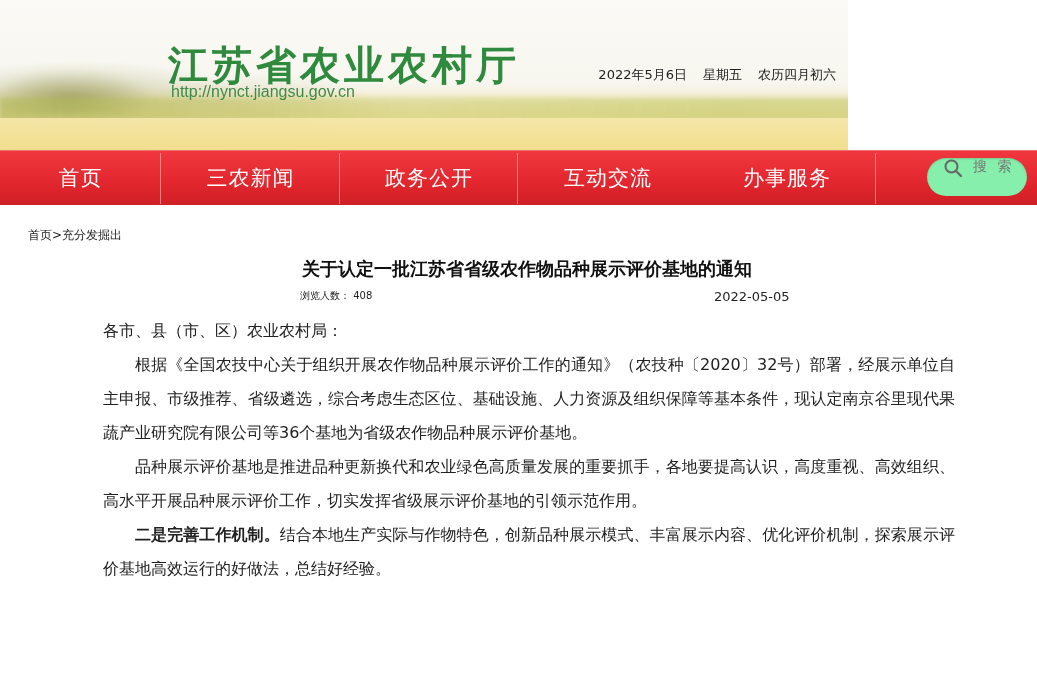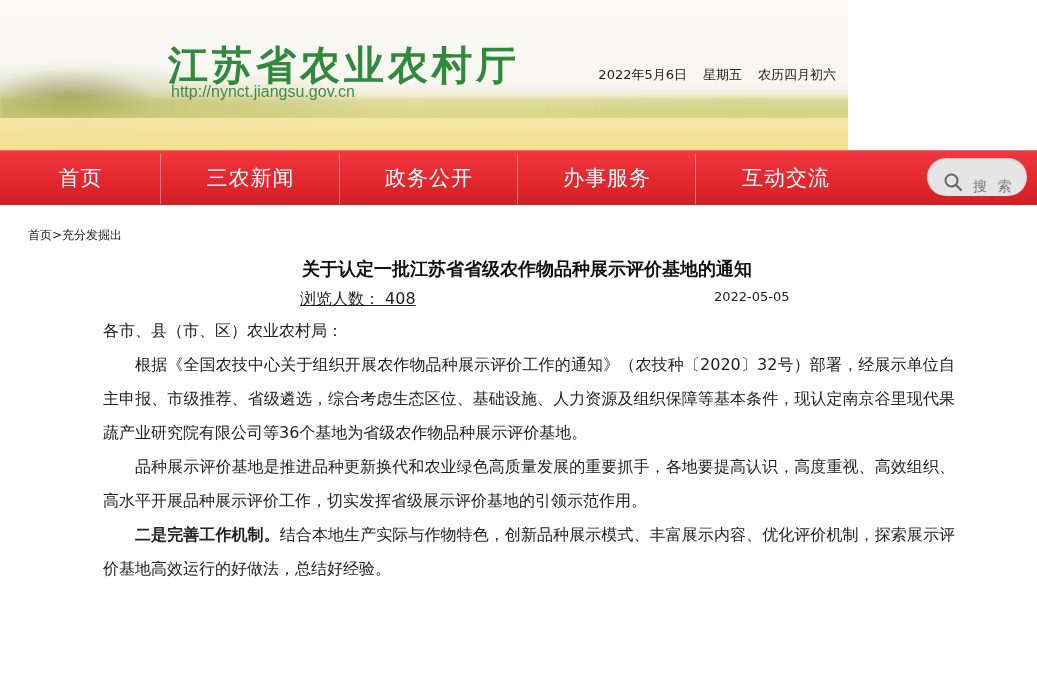--- a/index.html
+++ b/index.html
@@ -53,37 +53,37 @@
   .nav-item {
     height: 55px; display: flex; align-items: center; justify-content: center;
     color: #ffffff; font-size: 21px; letter-spacing: 1px; position: relative; cursor: pointer;
   }
   .nav-item.divided::after {
     content: ""; position: absolute; right: 0; top: 2px; width: 1px; height: 51px;
     background: rgba(255,170,170,0.65);
   }
   .search-box {
     position: absolute; left: 927px; top: 158px; width: 100px; height: 38px;
-    background: #e5e5e5; border-radius: 19px;
-    display: flex; align-items: flex-end; padding-left: 16px;
+    background: #86efac; border-radius: 19px;
+    display: flex; align-items: flex-start; padding-left: 16px;
     box-shadow: inset 0 1px 2px rgba(0,0,0,0.15);
   }
   .search-box svg { width: 20px; height: 20px; }
   .search-label { margin-left: 10px; font-size: 14px; color: #777; letter-spacing: 3px; }
 
   .breadcrumb { position: absolute; left: 28px; top: 227px; font-size: 12px; color: #222; }
   .breadcrumb span { cursor: default; }
   .breadcrumb .crumb-link { cursor: pointer; }
 
   .article-title {
     position: absolute; left: 0; width: 1037px; top: 257px; text-align: center;
     font-size: 18px; font-weight: bold; color: #111;
     padding-left: 17px;
   }
-  .meta-views { position: absolute; left: 300px; top: 289px; font-size: 16px; color: #222; text-decoration: underline; }
+  .meta-views { position: absolute; left: 300px; top: 289px; font-size: 10px; color: #222; }
   .meta-date { position: absolute; left: 714px; top: 289px; font-size: 13px; color: #222; }
 
   .content {
     position: absolute; left: 103px; top: 314px; width: 852px;
     font-size: 16px; line-height: 34px; color: #222;
   }
   .content p { text-indent: 2em; text-align: justify; }
   .content p.salutation { text-indent: 0; }
   .content b { font-weight: bold; }
 </style>
@@ -106,25 +106,25 @@
 <div class="nav">
   <div class="nav-item divided" style="width:161px;">
     <span>首页</span>
   </div>
   <div class="nav-item divided" style="width:179px;">
     <span>三农新闻</span>
   </div>
   <div class="nav-item divided" style="width:178px;align-items:center;">
     <span>政务公开</span>
   </div>
+  <div class="nav-item" style="width:180px;">
+    <span>互动交流</span>
+  </div>
   <div class="nav-item divided" style="width:178px;">
     <span>办事服务</span>
-  </div>
-  <div class="nav-item" style="width:180px;">
-    <span>互动交流</span>
   </div>
 </div>
 
 <div class="search-box">
   <span>
     <svg viewBox="0 0 20 20">
       <circle cx="8.5" cy="8.5" r="6" fill="none" stroke="#666" stroke-width="2"></circle>
       <line x1="13" y1="13" x2="18" y2="18" stroke="#666" stroke-width="2.2" stroke-linecap="round"></line>
     </svg>
   </span>

